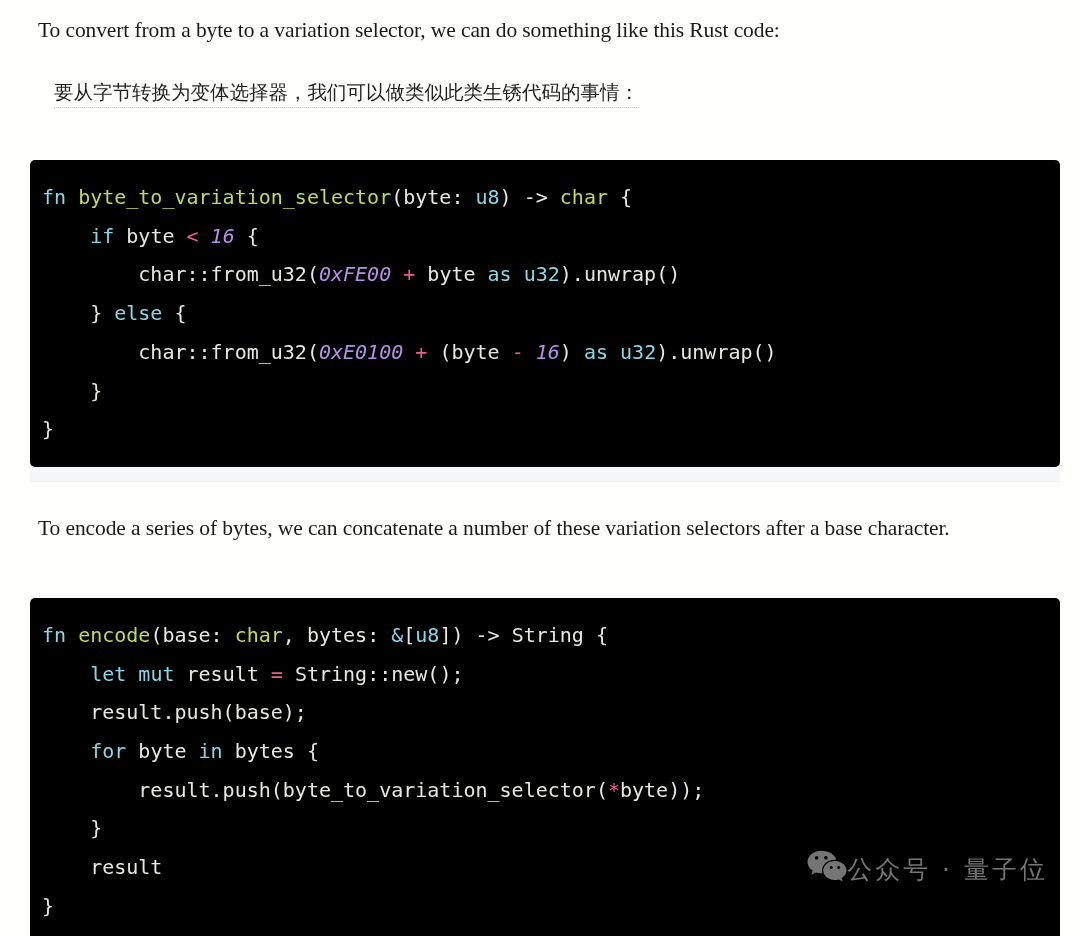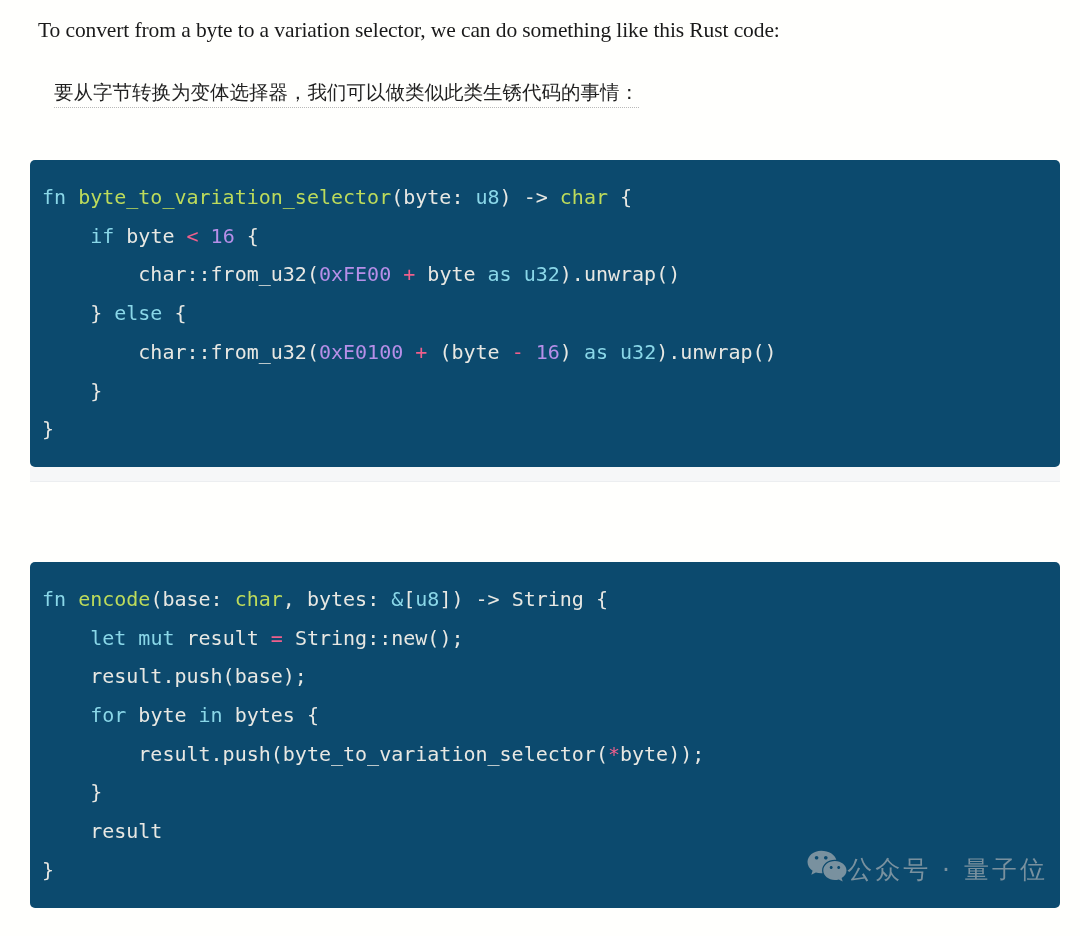--- a/index.html
+++ b/index.html
@@ -48,21 +48,21 @@
     box-decoration-break: clone;
     -webkit-box-decoration-break: clone;
   }
 
   
   .code-wrap {
     margin: 0 20px 0 30px;
     position: relative;
   }
   pre.code {
-    background: #0c4a6e;
+    background: #000000;
     border-radius: 5px;
     margin: 0;
     padding: 18px 0 18px 0;
     overflow: hidden;
     font-family: "DejaVu Sans Mono", monospace;
     font-size: 20px;
     line-height: 38.7px;
     color: #e8e8e3;
     white-space: pre;
     -webkit-font-smoothing: antialiased;
@@ -78,21 +78,21 @@
     background: #f6f7f8;
     border-bottom: 1px solid #eceef0;
     margin: 0 20px 0 30px;
   }
 
   
   .kw   { color: #8ad7e8; }   
   .fnname { color: #bddb5b; } 
   .type { color: #8ad7e8; }   
   .typeg{ color: #bddb5b; }   
-  .num  { color: #b78fe8; }   
+  .num  { color: #b78fe8; font-style: italic; }   
   .op   { color: #ef5f8c; }   
   .plain{ color: #e8e8e3; }
 
   
   .watermark {
     position: absolute;
     right: 32px;
     bottom: 32px;
     display: flex;
     align-items: center;
@@ -128,20 +128,21 @@
 
   <div class="spacer-34"></div>
 
   <div class="code-wrap">
     <pre class="code"><span class="ln"><span class="kw">fn </span><span class="fnname">byte_to_variation_selector</span><span class="plain">(byte: </span><span class="type">u8</span><span class="plain">) -&gt; </span><span class="typeg">char</span><span class="plain"> {</span></span><span class="ln"><span class="plain">    </span><span class="kw">if</span><span class="plain"> byte </span><span class="op">&lt;</span><span class="plain"> </span><span class="num">16</span><span class="plain"> {</span></span><span class="ln"><span class="plain">        char::from_u32(</span><span class="num">0xFE00</span><span class="plain"> </span><span class="op">+</span><span class="plain"> byte </span><span class="kw">as</span><span class="plain"> </span><span class="type">u32</span><span class="plain">).unwrap()</span></span><span class="ln"><span class="plain">    } </span><span class="kw">else</span><span class="plain"> {</span></span><span class="ln"><span class="plain">        char::from_u32(</span><span class="num">0xE0100</span><span class="plain"> </span><span class="op">+</span><span class="plain"> (byte </span><span class="op">-</span><span class="plain"> </span><span class="num">16</span><span class="plain">) </span><span class="kw">as</span><span class="plain"> </span><span class="type">u32</span><span class="plain">).unwrap()</span></span><span class="ln"><span class="plain">    }</span></span><span class="ln"><span class="plain">}</span></span></pre>
   </div>
   <div class="scroll-track"></div>
 
   <div class="spacer-28"></div>
 
+  <p class="para-en">To encode a series of bytes, we can concatenate a number of these variation selectors after a base character.</p>
 
   <div class="spacer-12"></div>
 
 
   <div class="spacer-40"></div>
 
   <div class="code-wrap">
     <pre class="code"><span class="ln"><span class="kw">fn </span><span class="fnname">encode</span><span class="plain">(base: </span><span class="typeg">char</span><span class="plain">, bytes: </span><span class="type">&amp;</span><span class="plain">[</span><span class="type">u8</span><span class="plain">]) -&gt; String {</span></span><span class="ln"><span class="plain">    </span><span class="kw">let</span><span class="plain"> </span><span class="kw">mut</span><span class="plain"> result </span><span class="op">=</span><span class="plain"> String::new();</span></span><span class="ln"><span class="plain">    result.push(base);</span></span><span class="ln"><span class="plain">    </span><span class="kw">for</span><span class="plain"> byte </span><span class="kw">in</span><span class="plain"> bytes {</span></span><span class="ln"><span class="plain">        result.push(byte_to_variation_selector(</span><span class="op">*</span><span class="plain">byte));</span></span><span class="ln"><span class="plain">    }</span></span><span class="ln"><span class="plain">    result</span></span><span class="ln"><span class="plain">}</span></span></pre>
   </div>
 

